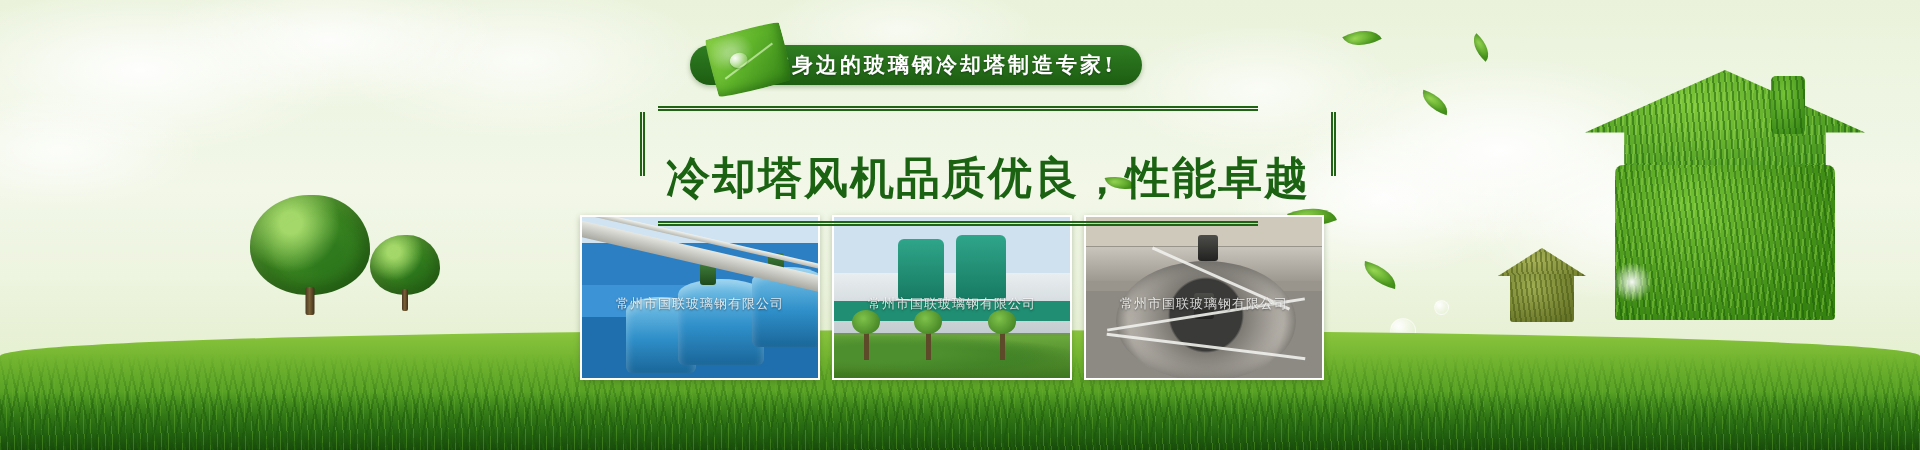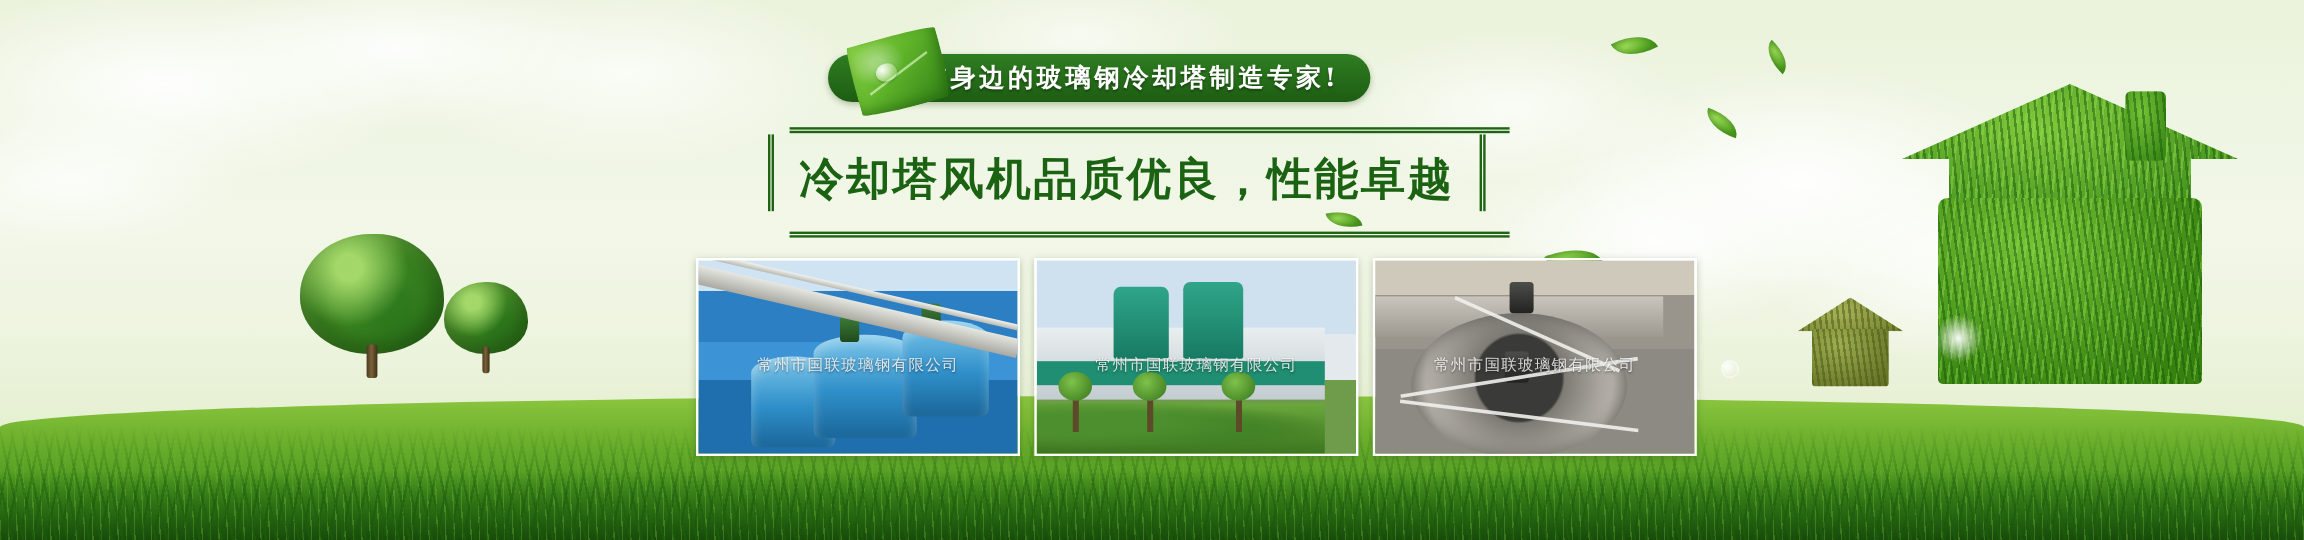--- a/index.html
+++ b/index.html
@@ -207,38 +207,39 @@
   #headline .bar-left {
     position:absolute; left:0; top:6px; width:5px; height:64px;
     border-left:2px solid #1f6415; border-right:2px solid #1f6415;
   }
   #headline .bar-right {
     position:absolute; right:0; top:6px; width:5px; height:64px;
     border-left:2px solid #1f6415; border-right:2px solid #1f6415;
   }
   #headline .text {
     font-family:"DejaVu Sans", sans-serif;
-    font-size:37px;
+    font-size:44px;
     font-weight:bold;
     color:#1b6312;
     letter-spacing:2px;
     white-space:nowrap;
     line-height:64px;
     padding:6px 0 8px;
+    margin-top:28px;
   }
 
   
   #photos {
     position:absolute; left:580px; top:215px;
     display:flex; gap:12px;
     z-index:4;
   }
   .photo {
     position:relative;
-    width:270px; height:165px;
+    width:240px; height:165px;
     border:2px solid #ffffff;
     overflow:hidden;
     box-shadow:0 2px 6px rgba(40,70,25,.28);
   }
   .photo .wm {
     position:absolute; left:0; right:0; top:78px;
     text-align:center;
     color:rgba(255,255,255,.82);
     font-family:"DejaVu Serif", serif;
     font-size:13px;

